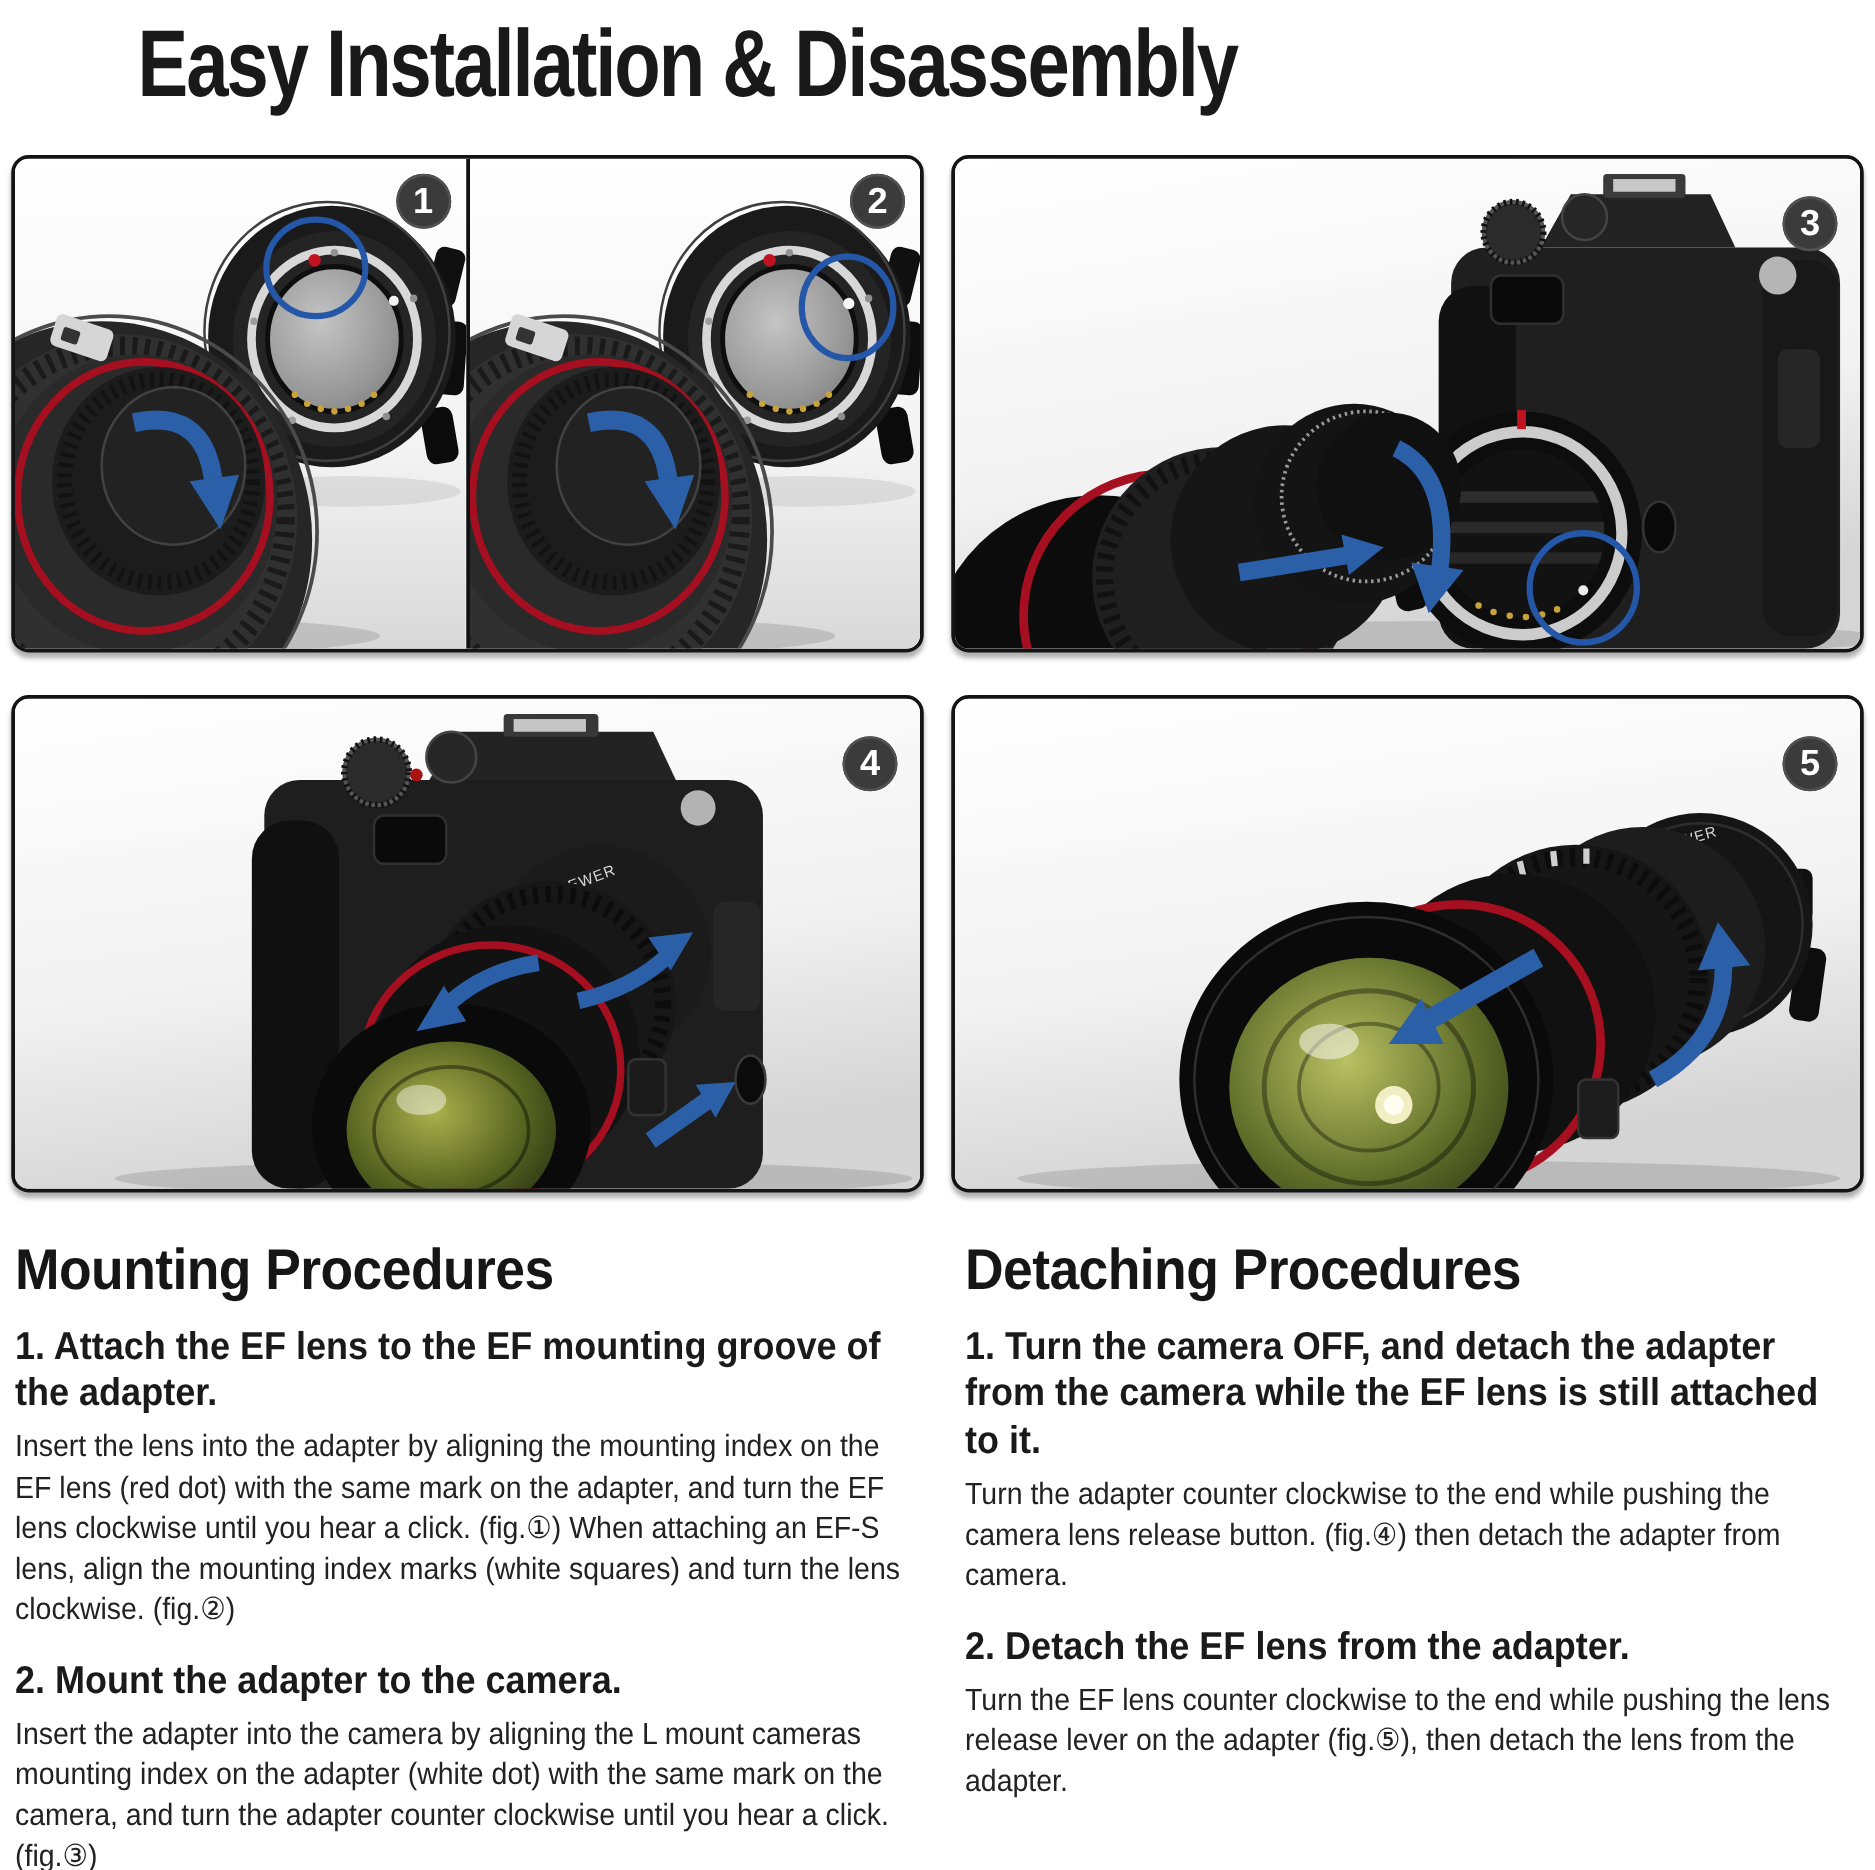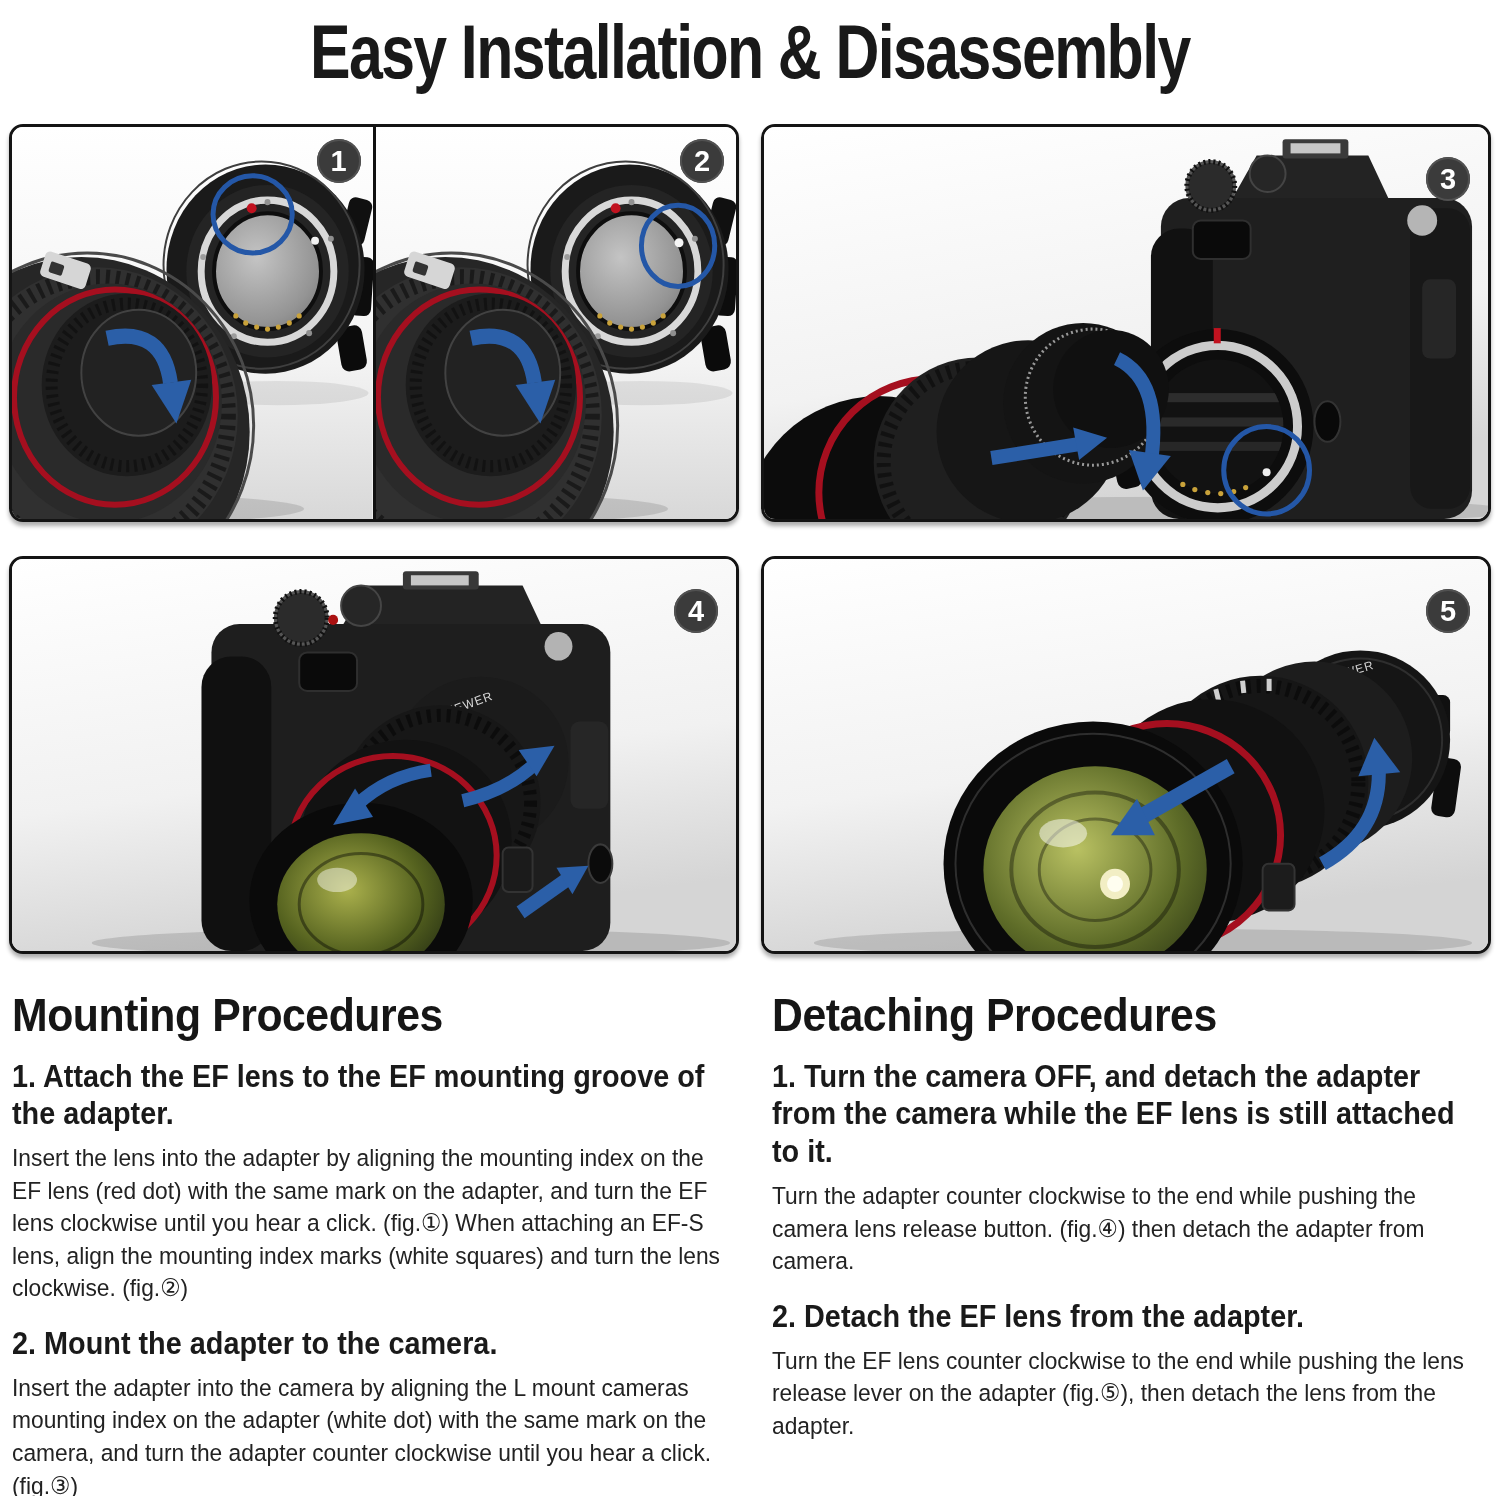--- a/index.html
+++ b/index.html
@@ -1,19 +1,19 @@
 <!DOCTYPE html>
 <html><head>
 <meta charset="utf-8">
 <style>
   html,body{margin:0;padding:0;background:#ffffff;}
   body{width:1500px;font-family:"Liberation Sans","DejaVu Sans",sans-serif;color:#1c1c1c;}
   .page{position:relative;width:1500px;height:1496px;overflow:hidden;background:#fff;}
 
-  .title-wrap{padding-top:8px;text-align:center;height:104px;}
+  .title-wrap{padding-top:8px;text-align:left;height:104px;}
   .title{display:inline-block;font-size:76px;font-weight:700;letter-spacing:-2px;color:#191919;
          transform:scaleX(0.80);transform-origin:center top;white-space:nowrap;}
 
   .grid{display:grid;grid-template-columns:1fr 1fr;column-gap:22px;row-gap:34px;padding:0 9px;margin-top:12px;}
   .panel{position:relative;height:392px;border:3px solid #141414;border-radius:14px;overflow:hidden;
          background:#fff;box-shadow:0 4px 4px rgba(0,0,0,0.32);}
   .panel svg{display:block;width:100%;height:100%;}
   .split{display:flex;}
   .half{position:relative;flex:1 1 0;height:100%;overflow:hidden;}
   .divider{width:3px;background:#111;height:100%;flex:0 0 3px;}

